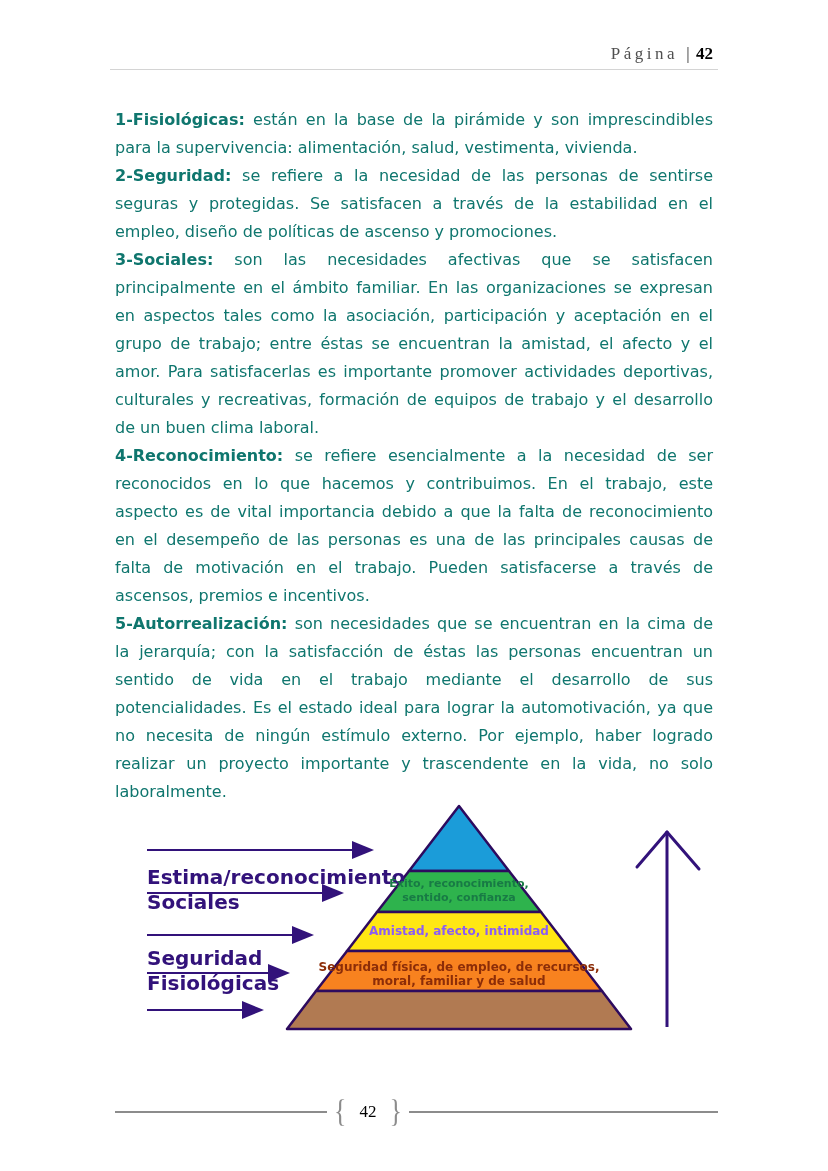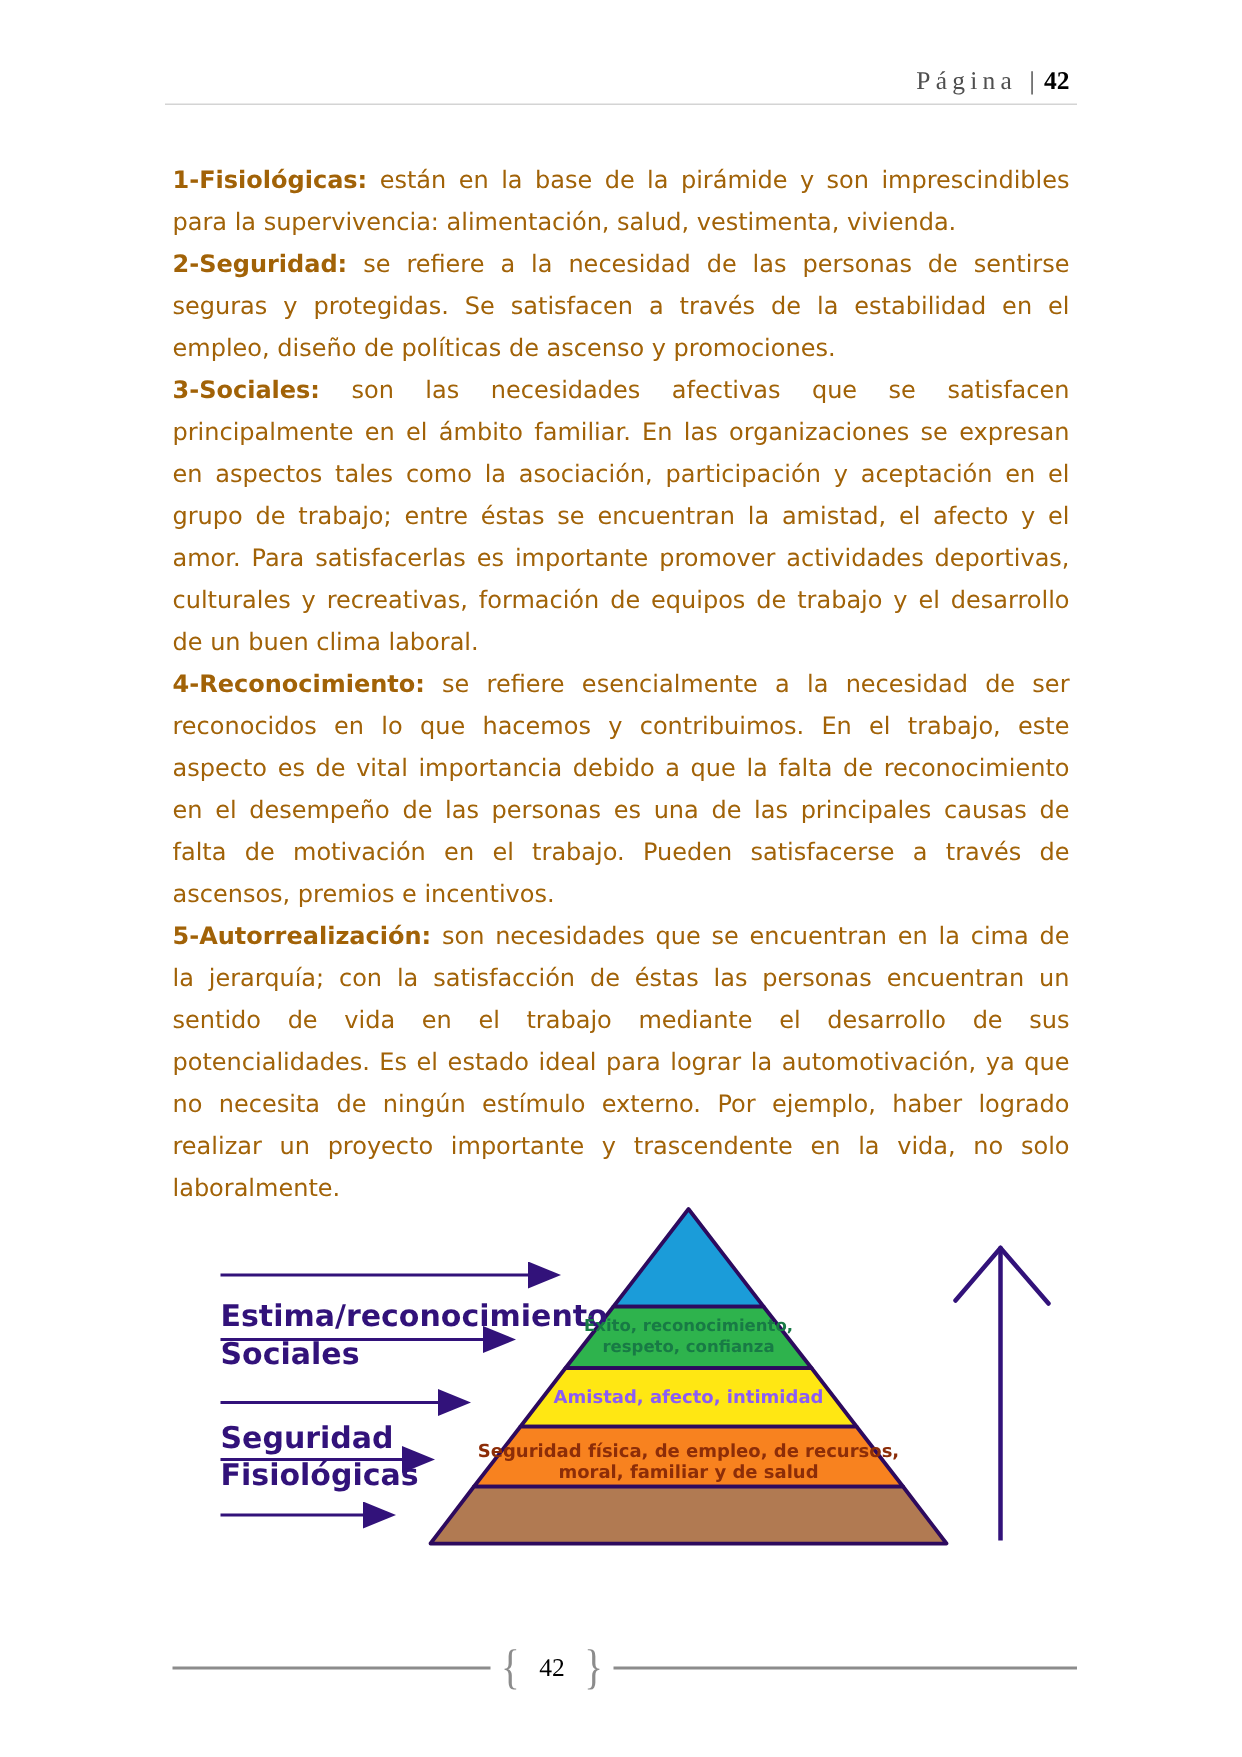--- a/index.html
+++ b/index.html
@@ -19,21 +19,21 @@
   .header .pg-div  { color:#333; margin:0 2px 0 4px; }
   .header .pg-num  { color:#000; font-weight:bold; }
   .header-rule {
     position:absolute; top:69px; left:110px; right:110px;
     border-top:1px solid #d4d4d4;
   }
 
   
   .body-text {
     position:absolute; top:106px; left:115px; width:598px;
-    font-size:16px; line-height:28px; color:#a16207; text-align:justify;
+    font-size:16px; line-height:28px; color:#0f766e; text-align:justify;
   }
   .body-text p { margin:0; }
   .body-text b { font-weight:700; }
 
   
   .figure { position:absolute; top:790px; left:0; width:828px; height:275px; }
   .figure svg { position:absolute; top:0; left:0; }
 
   .flabel {
     position:absolute; left:147px;
@@ -117,21 +117,21 @@
       </g>
     </svg>
 
     <div class="flabel l2">Estima/reconocimiento</div>
     <div class="flabel l3">Sociales</div>
     <div class="flabel l4">Seguridad</div>
     <div class="flabel l5">Fisiológicas</div>
 
     <div class="band b-green">
       <div>Éxito, reconocimiento,</div>
-      <div>respeto, confianza</div>
+      <div>sentido, confianza</div>
     </div>
     <div class="band b-yellow">
       <div>Amistad, afecto, intimidad</div>
     </div>
     <div class="band b-orange">
       <div>Seguridad física, de empleo, de recursos,</div>
       <div>moral, familiar y de salud</div>
     </div>
   </div>
 

